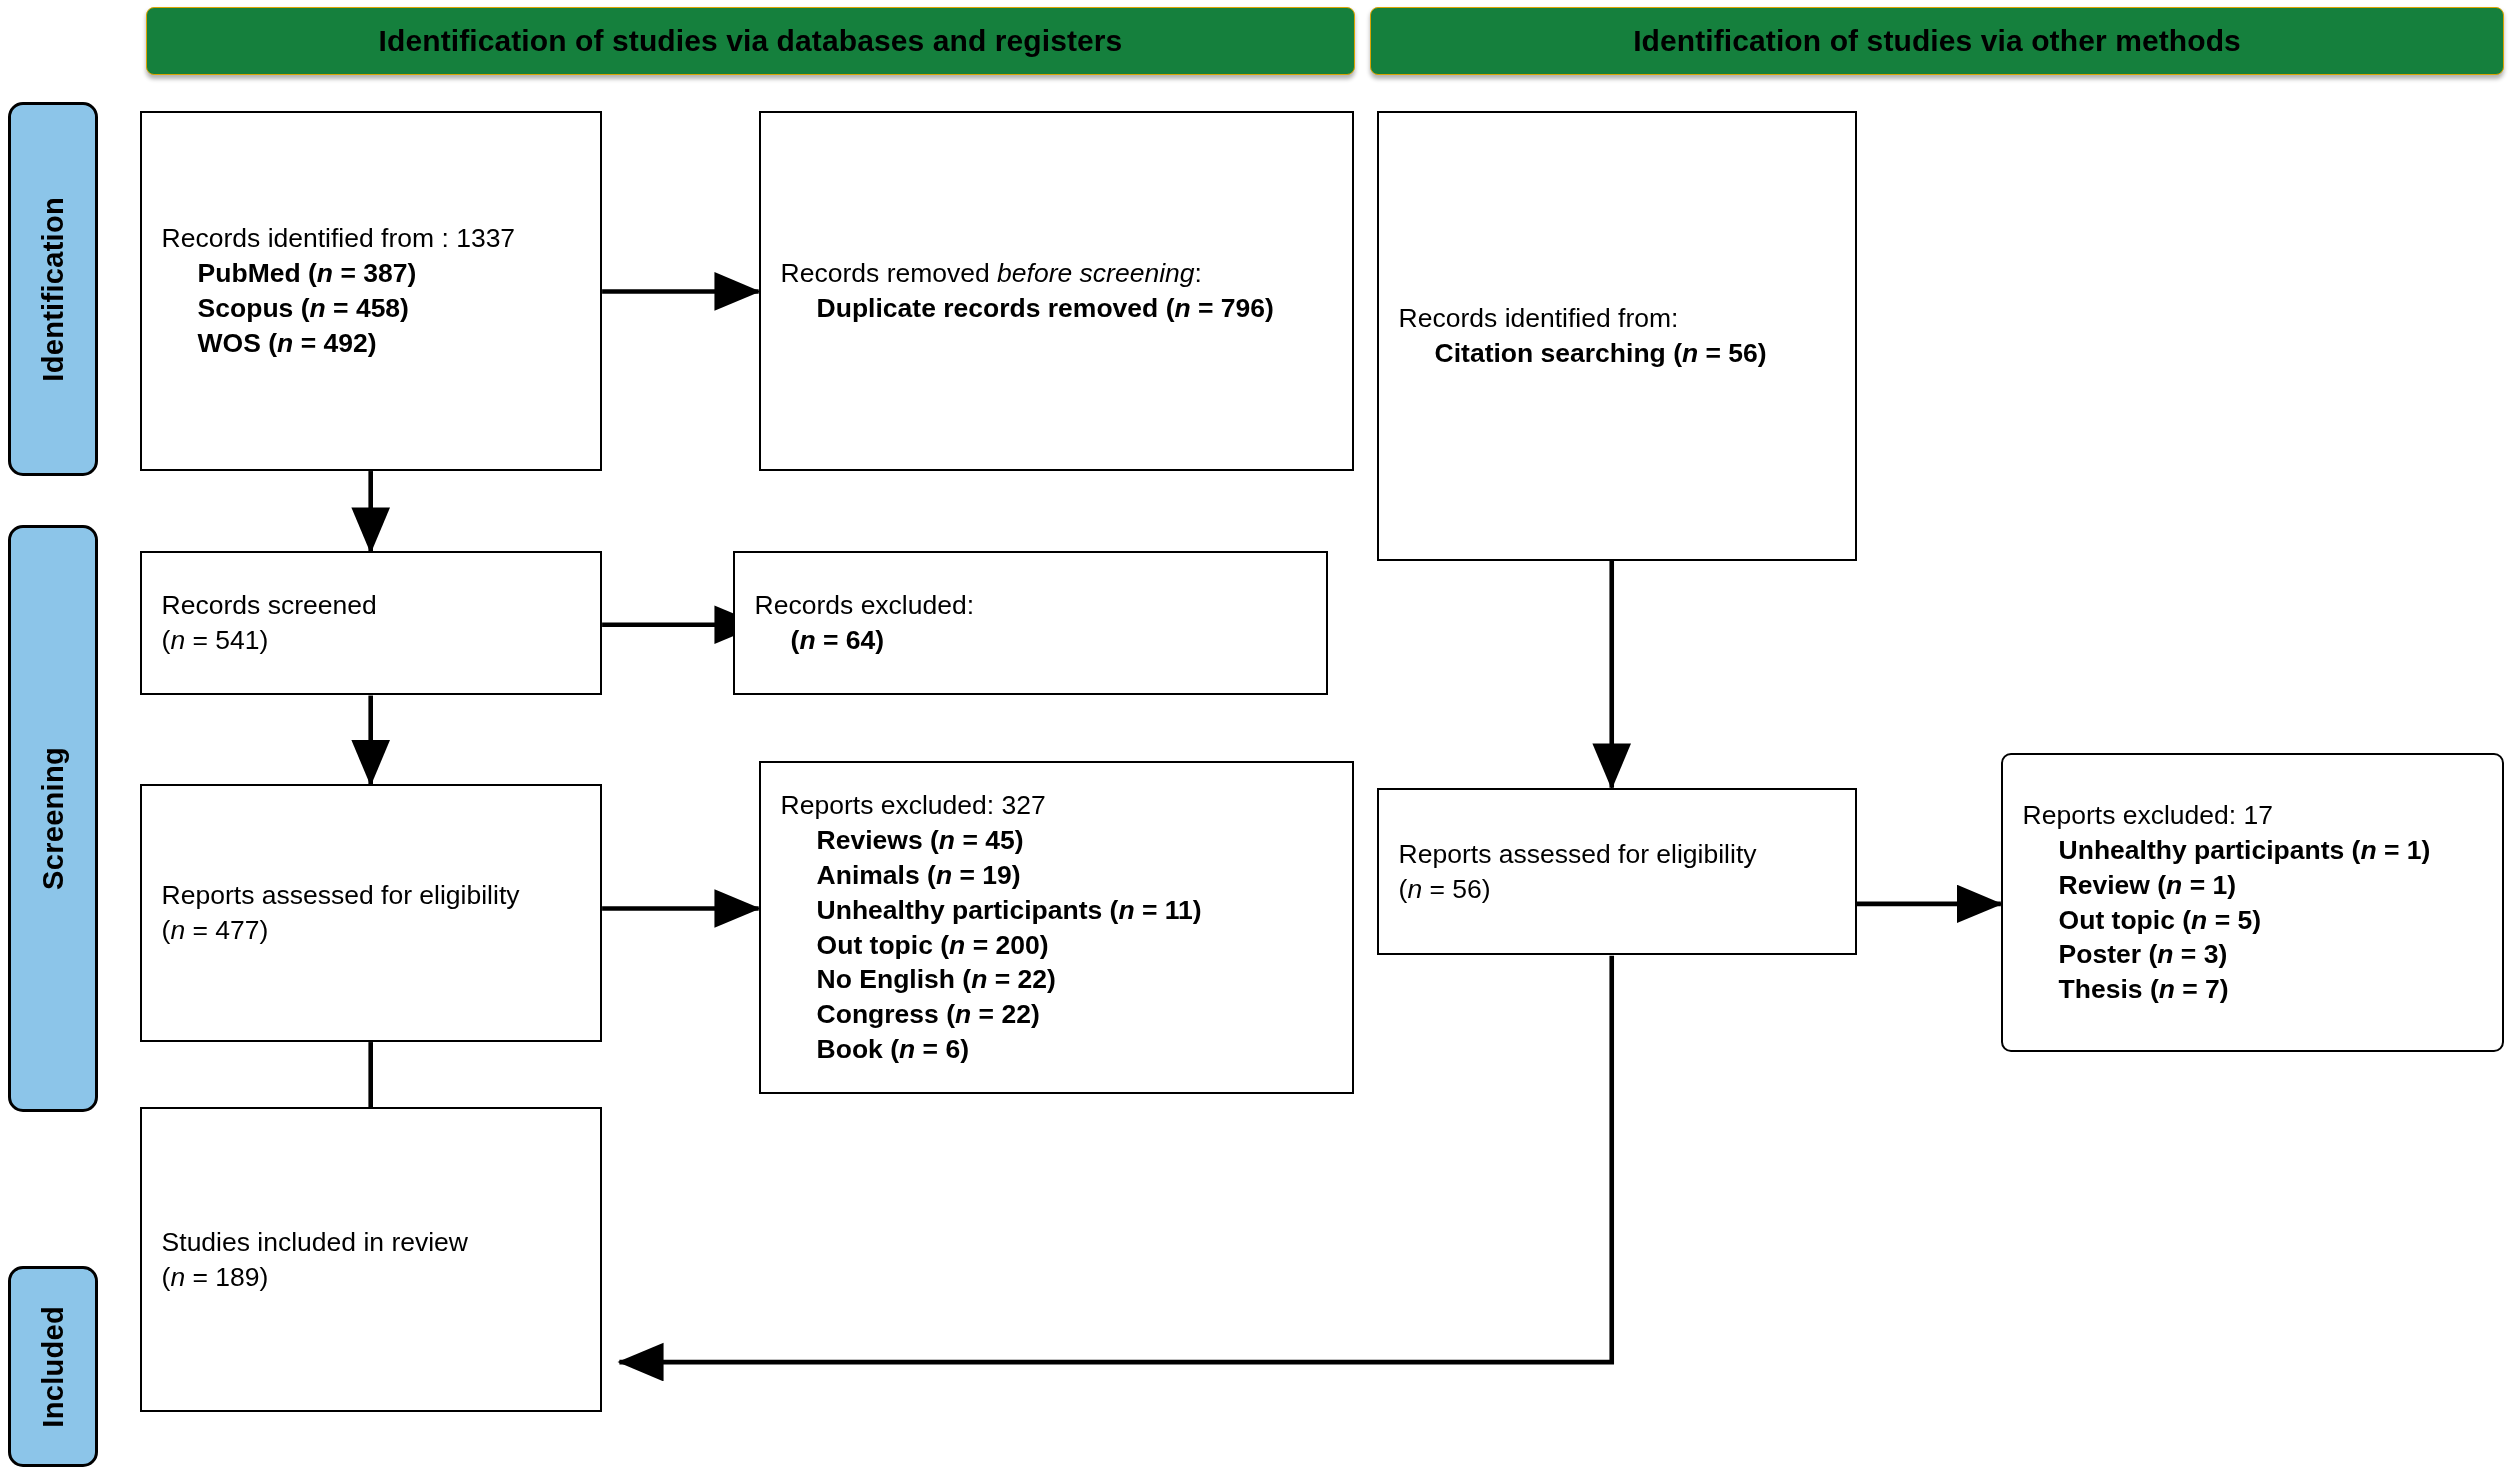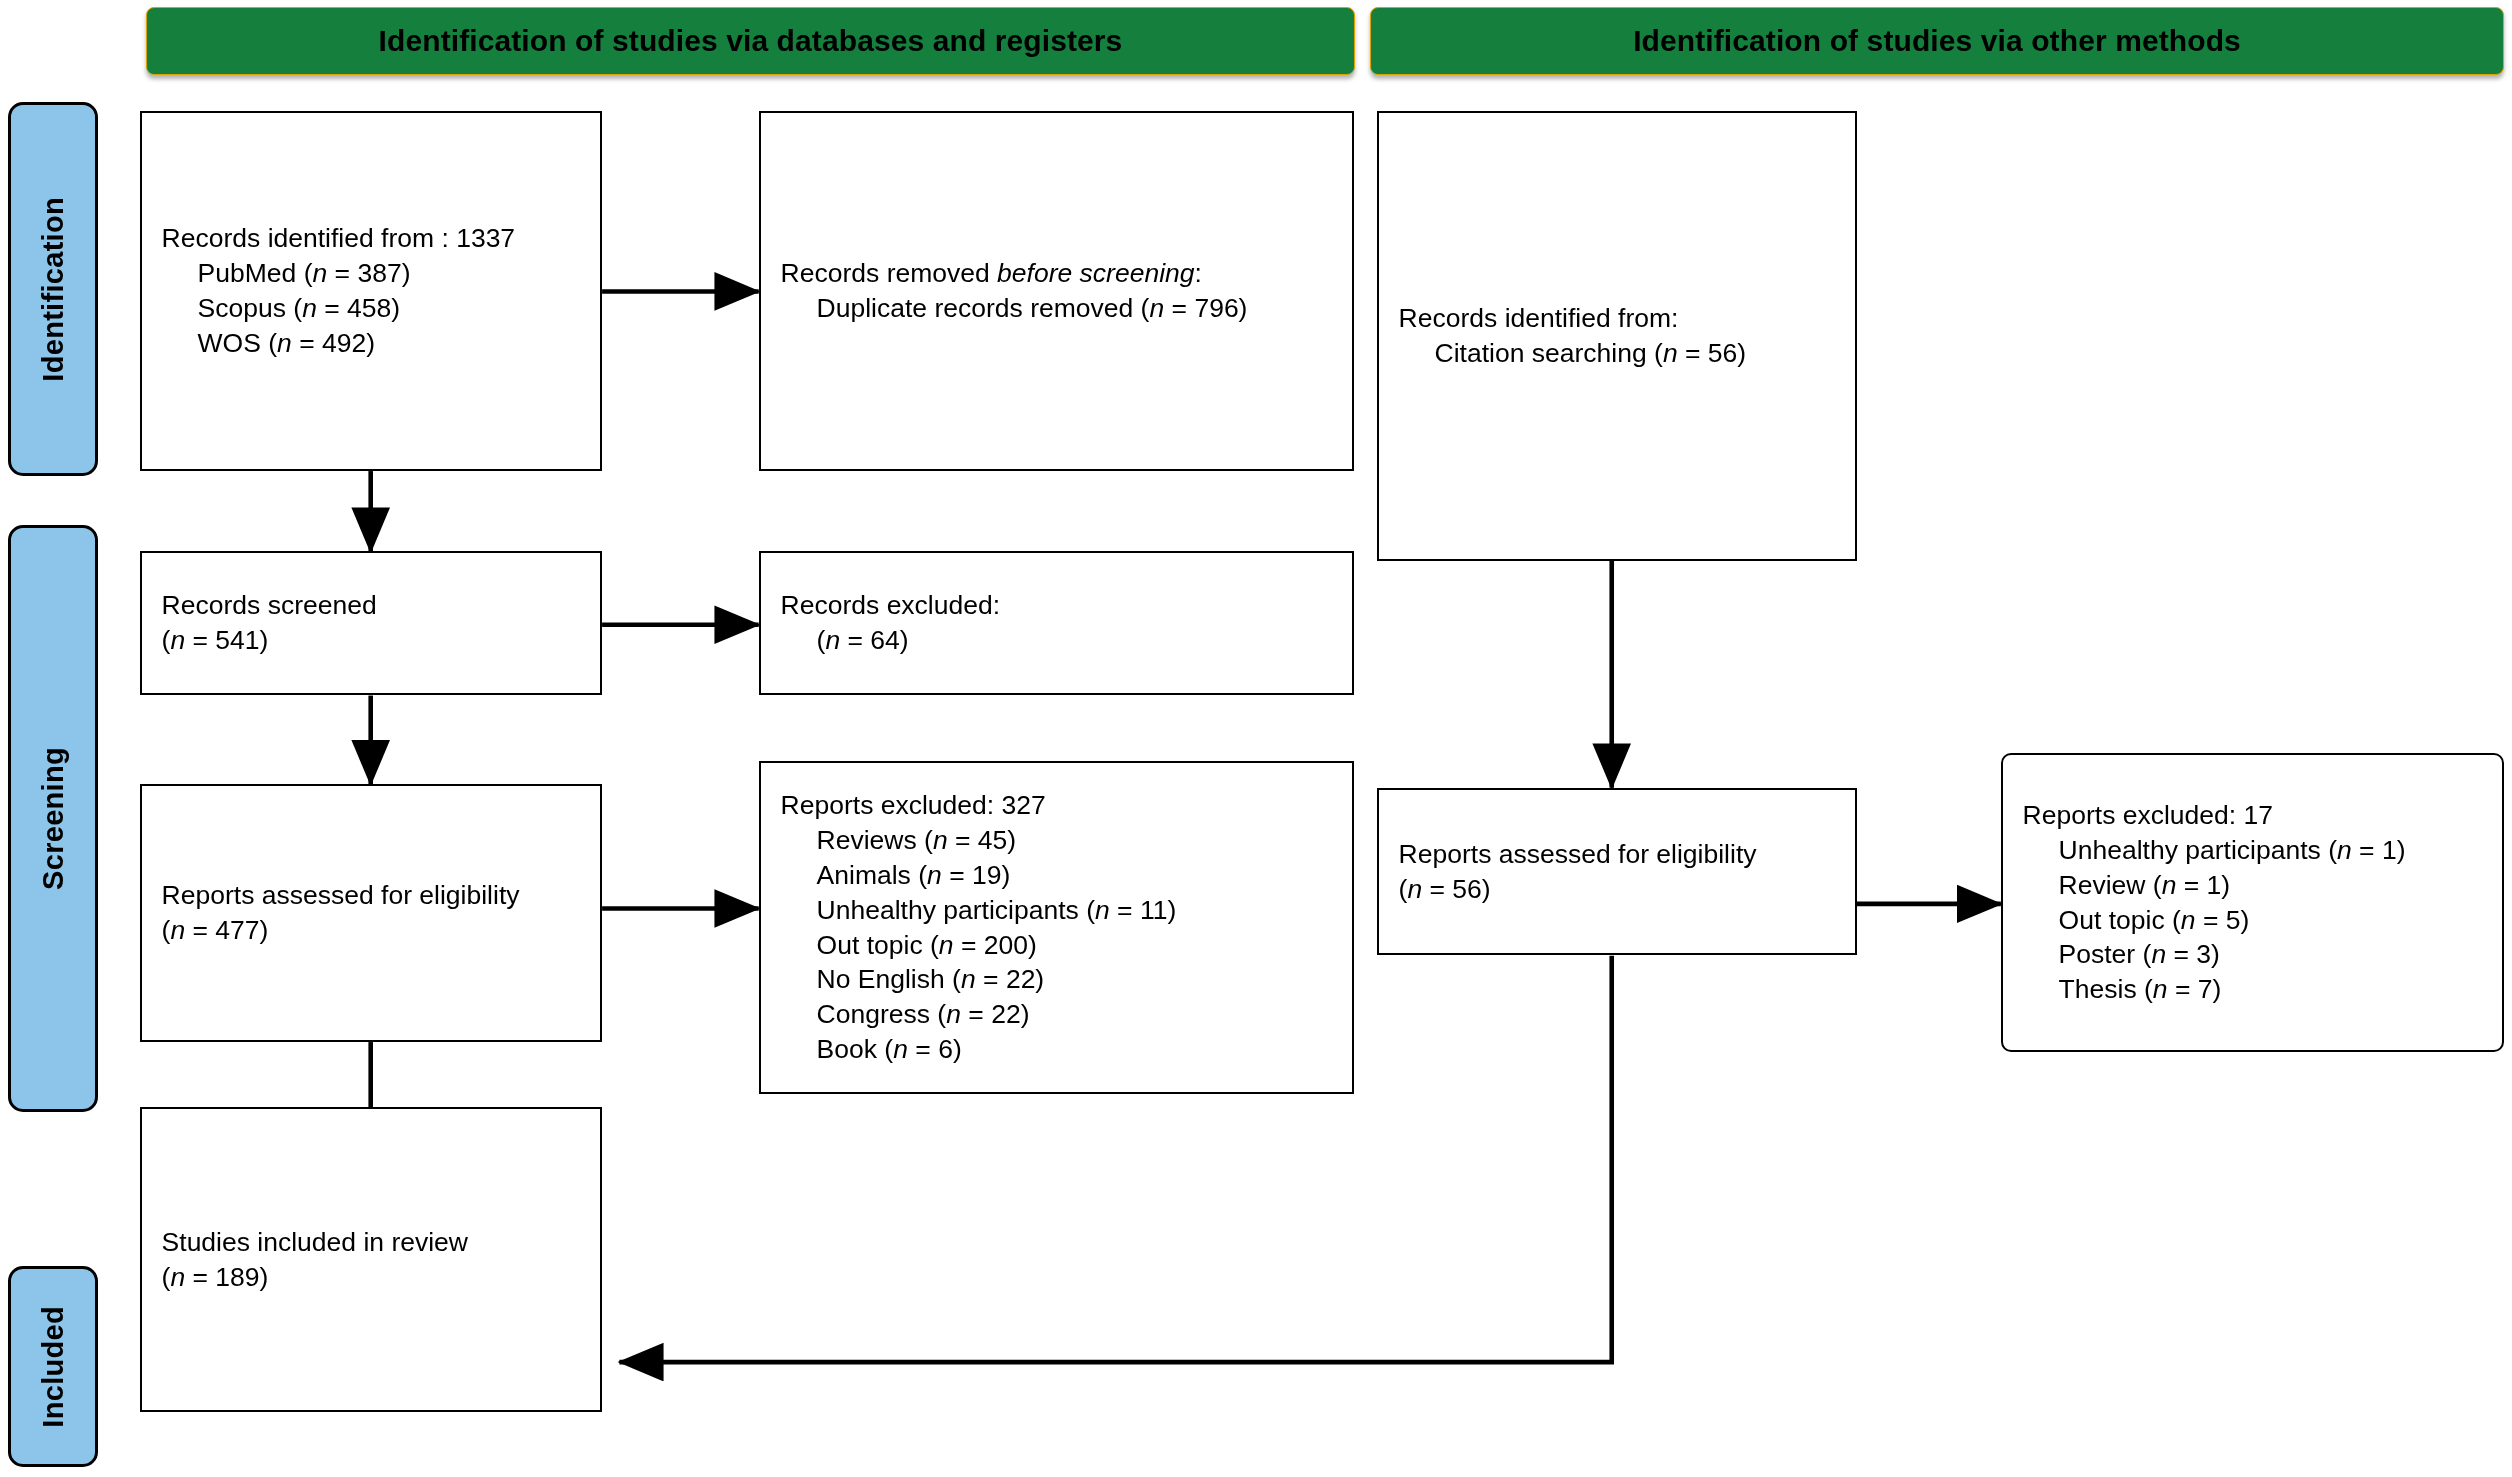--- a/index.html
+++ b/index.html
@@ -68,21 +68,21 @@
   }
   .flow-box-inner {
     padding: 0 19.6px;
   }
   .flow-line {
     font-size: 26.5px;
     line-height: 1.32;
     color: #000000;
     white-space: nowrap;
   }
-  .flow-line.indent-1 { padding-left: 36px; }
+  .flow-line.indent-1 { padding-left: 36px; font-weight: bold; }
   .flow-line em { font-style: italic; }
   .flow-line i.nvar { font-style: italic; }
 
   
   #connectors {
     position: absolute;
     left: 0; top: 0;
     width: 2512px;
     height: 1478px;
     pointer-events: none;
@@ -161,21 +161,21 @@
     </div>
   </div>
 
   <div class="flow-box" style="left:140px; top:551px; width:462px; height:144px;">
     <div class="flow-box-inner">
       <div class="flow-line">Records screened</div>
       <div class="flow-line">(<i class="nvar">n</i> = 541)</div>
     </div>
   </div>
 
-  <div class="flow-box" style="left:759px; top:551px; width:595px; height:144px;">
+  <div class="flow-box" style="left:733px; top:551px; width:595px; height:144px;">
     <div class="flow-box-inner">
       <div class="flow-line">Records excluded:</div>
       <div class="flow-line indent-1">(<i class="nvar">n</i> = 64)</div>
     </div>
   </div>
 
   <div class="flow-box" style="left:140px; top:784px; width:462px; height:258px;">
     <div class="flow-box-inner">
       <div class="flow-line">Reports assessed for eligibility</div>
       <div class="flow-line">(<i class="nvar">n</i> = 477)</div>

